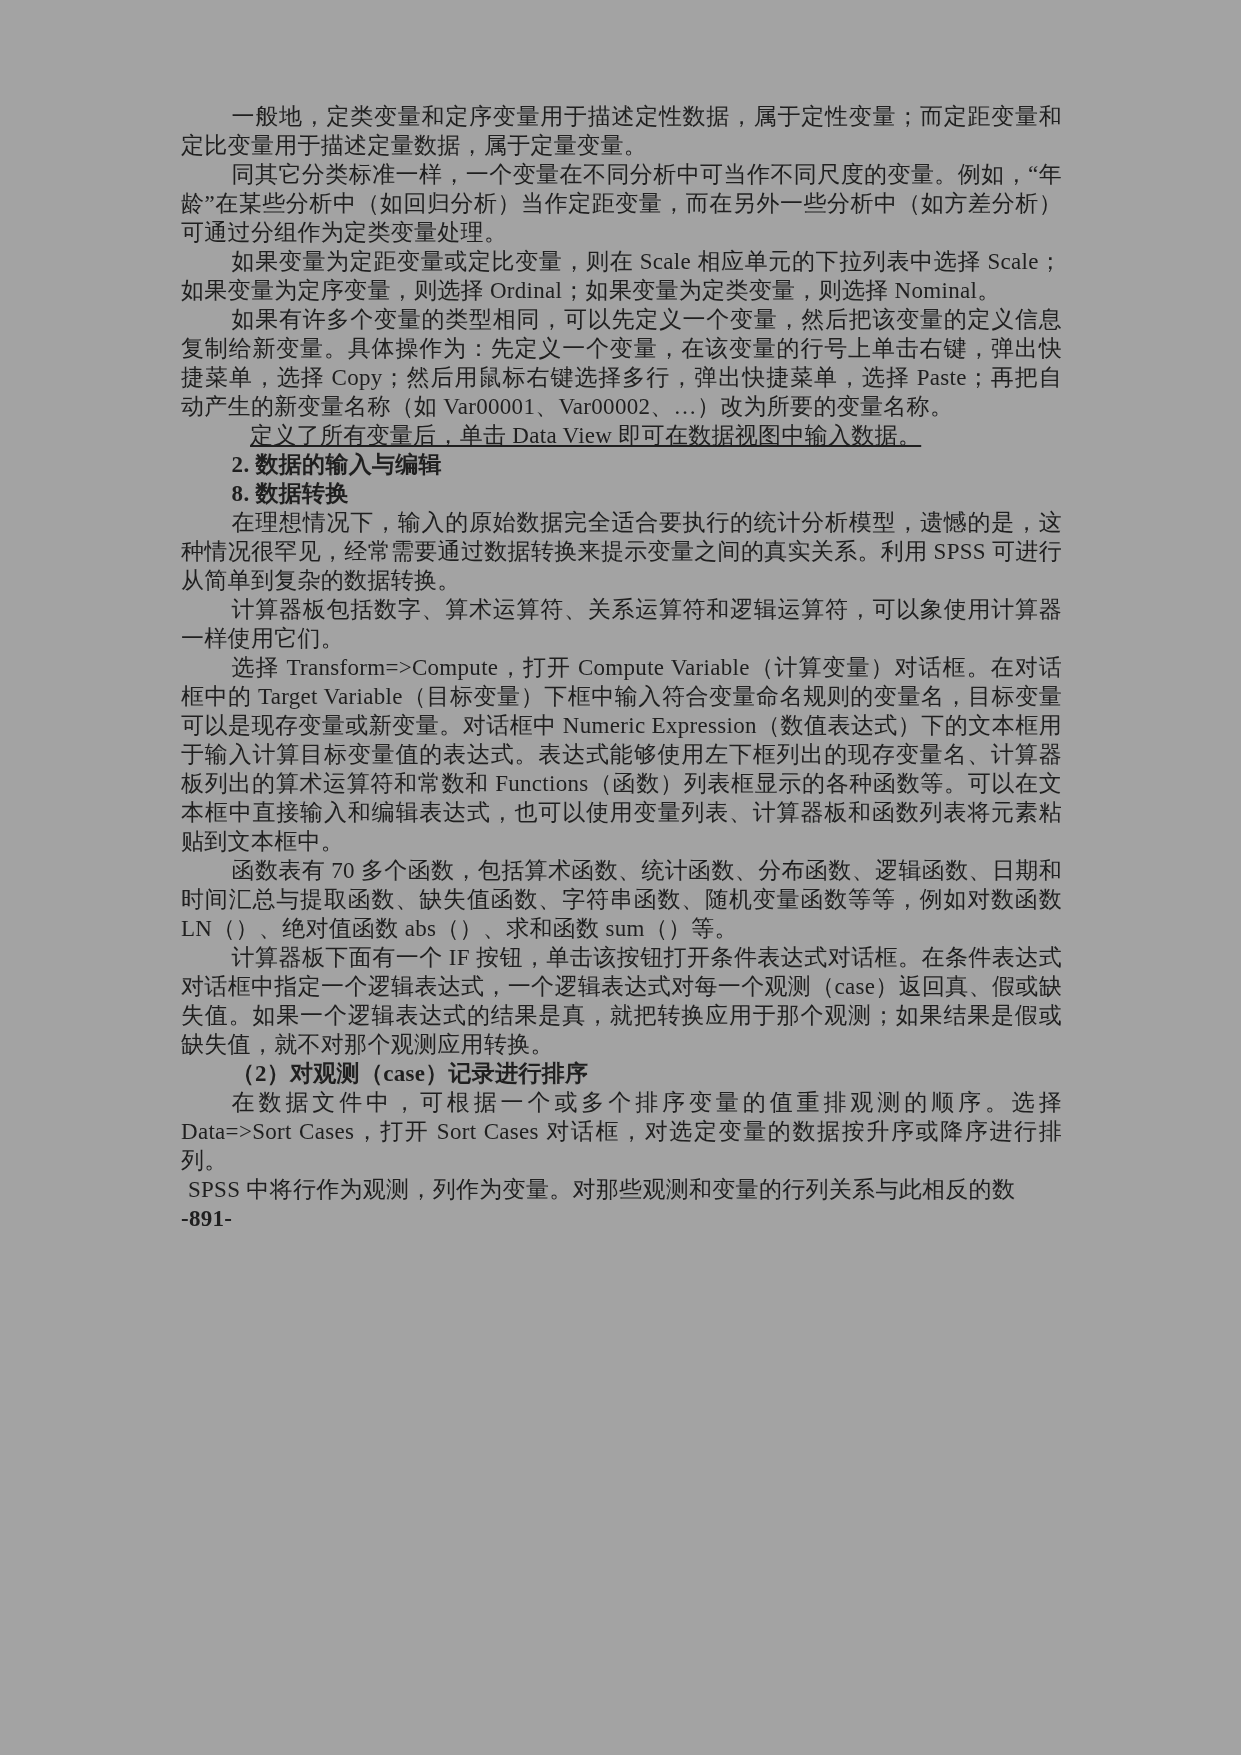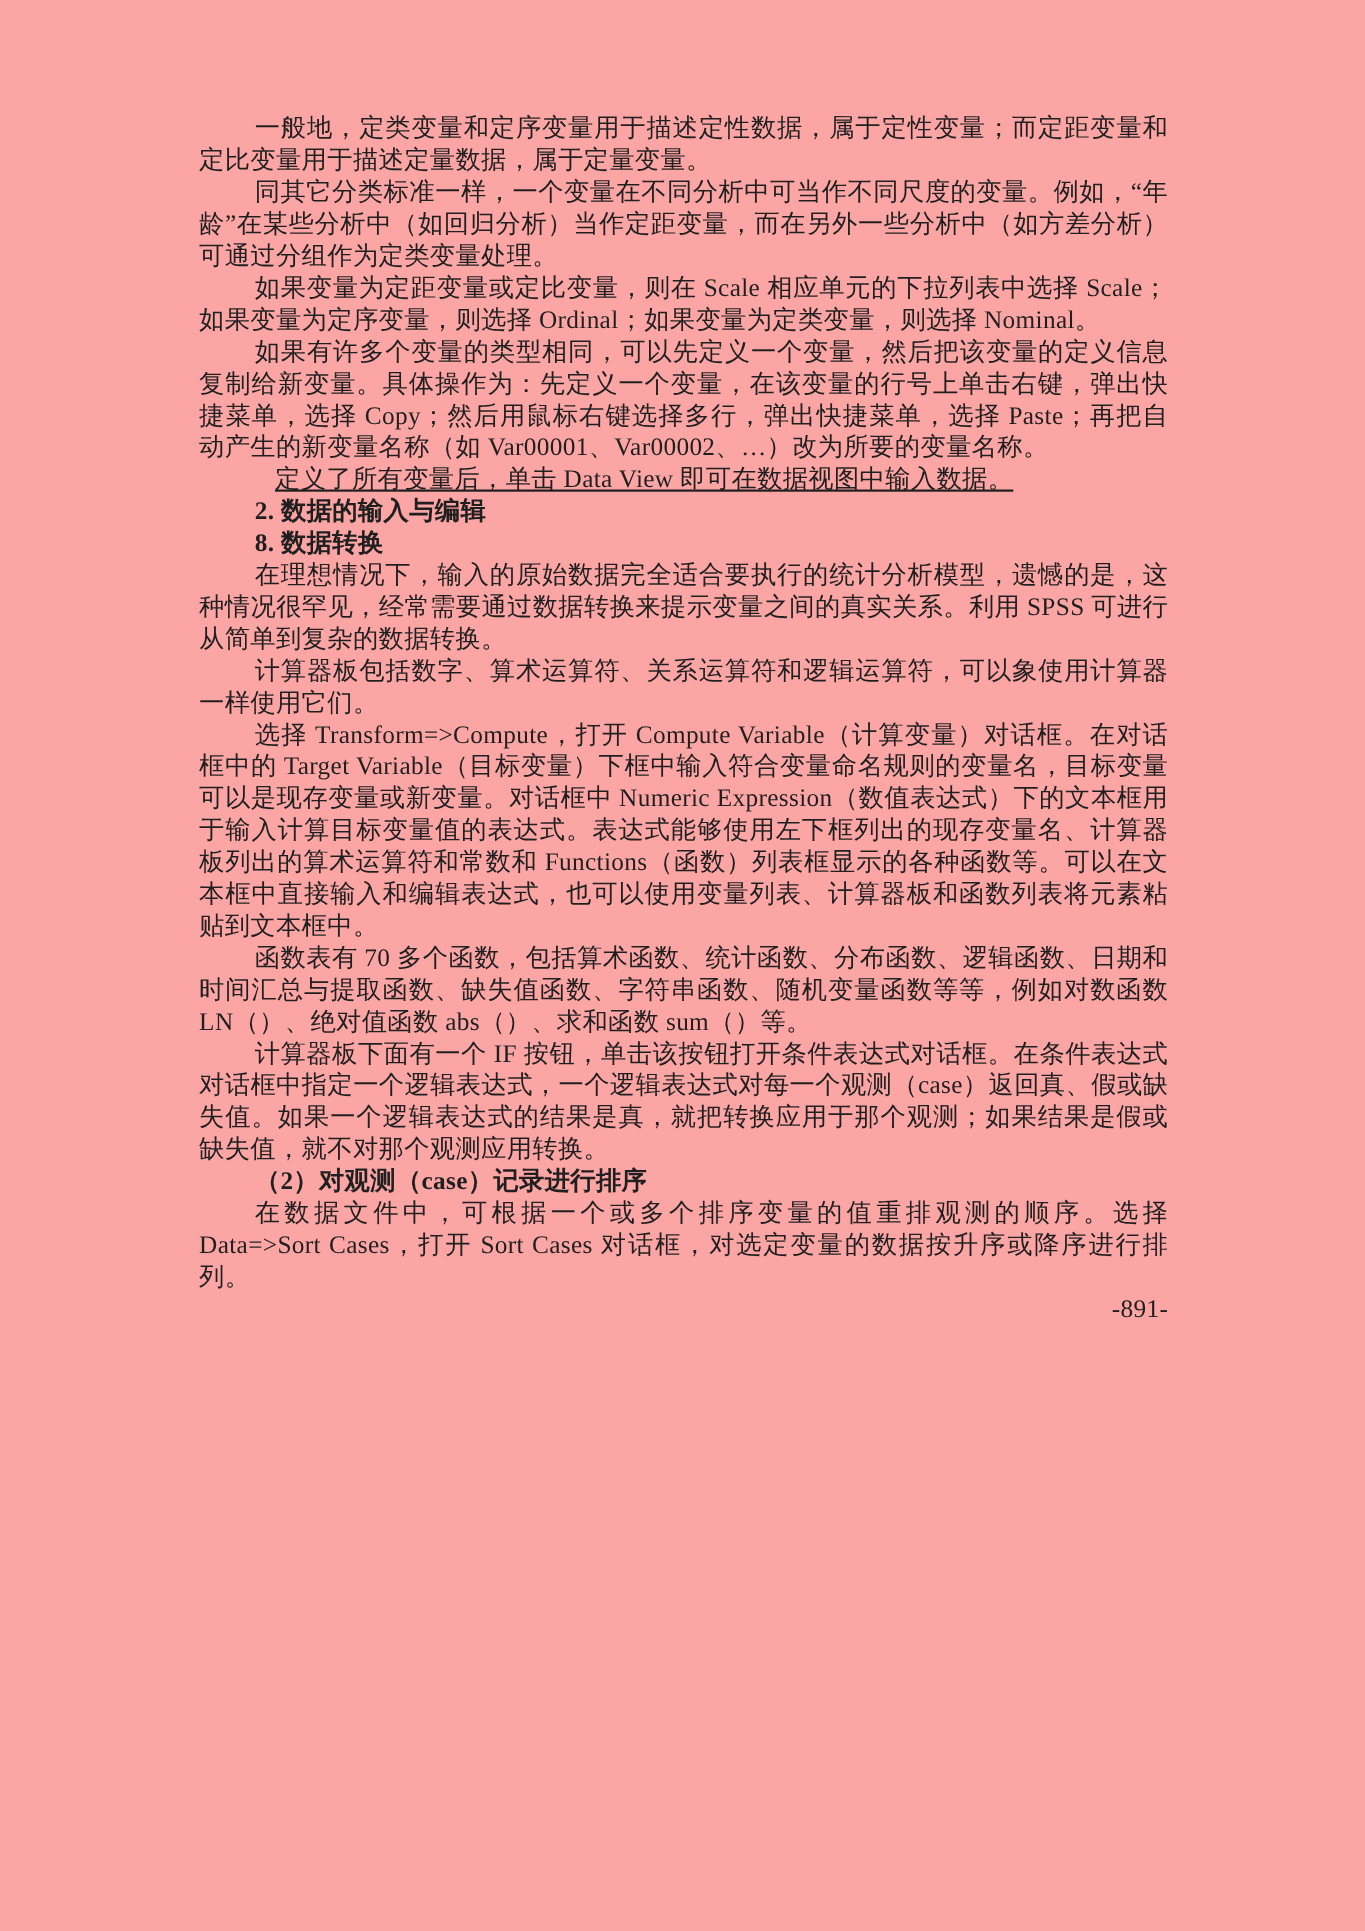--- a/index.html
+++ b/index.html
@@ -13,21 +13,21 @@
     position: relative;
     font-family: "Liberation Serif", "DejaVu Serif", serif;
     color: #1f1f1f;
   }
   .page {
     position: absolute;
     left: 0;
     top: 0;
     width: 1241px;
     height: 1755px;
-    background: #fca5a5;
+    background: #a3a3a3;
   }
   .text-block {
     position: absolute;
     left: 181px;
     top: 102px;
     width: 881px;
     font-size: 23px;
     line-height: 29px;
     text-align: justify;
     letter-spacing: 0.3px;
@@ -44,22 +44,23 @@
   .text-block p.indent-wide {
     text-indent: 3em;
     text-decoration: underline;
   }
   .text-block p.no-indent {
     text-indent: 0.3em;
   }
   .page-number {
     margin: 0;
     text-indent: 0 !important;
-    text-align: right;
+    text-align: left;
     padding-right: 36px;
+    font-weight: bold;
   }
 </style>
 </head>
 <body>
 
 <div class="page">
   <div class="text-block">
     <p>一般地，定类变量和定序变量用于描述定性数据，属于定性变量；而定距变量和定比变量用于描述定量数据，属于定量变量。</p>
     <p>同其它分类标准一样，一个变量在不同分析中可当作不同尺度的变量。例如，“年龄”在某些分析中（如回归分析）当作定距变量，而在另外一些分析中（如方差分析）可通过分组作为定类变量处理。</p>
     <p>如果变量为定距变量或定比变量，则在 Scale 相应单元的下拉列表中选择 Scale；如果变量为定序变量，则选择 Ordinal；如果变量为定类变量，则选择 Nominal。</p>
@@ -67,15 +68,16 @@
     <p class="indent-wide">定义了所有变量后，单击 Data View 即可在数据视图中输入数据。</p>
     <p class="heading">2. 数据的输入与编辑</p>
     <p class="heading">8. 数据转换</p>
     <p>在理想情况下，输入的原始数据完全适合要执行的统计分析模型，遗憾的是，这种情况很罕见，经常需要通过数据转换来提示变量之间的真实关系。利用 SPSS 可进行从简单到复杂的数据转换。</p>
     <p>计算器板包括数字、算术运算符、关系运算符和逻辑运算符，可以象使用计算器一样使用它们。</p>
     <p>选择 Transform=&gt;Compute，打开 Compute Variable（计算变量）对话框。在对话框中的 Target Variable（目标变量）下框中输入符合变量命名规则的变量名，目标变量可以是现存变量或新变量。对话框中 Numeric Expression（数值表达式）下的文本框用于输入计算目标变量值的表达式。表达式能够使用左下框列出的现存变量名、计算器板列出的算术运算符和常数和 Functions（函数）列表框显示的各种函数等。可以在文本框中直接输入和编辑表达式，也可以使用变量列表、计算器板和函数列表将元素粘贴到文本框中。</p>
     <p>函数表有 70 多个函数，包括算术函数、统计函数、分布函数、逻辑函数、日期和时间汇总与提取函数、缺失值函数、字符串函数、随机变量函数等等，例如对数函数 LN（）、绝对值函数 abs（）、求和函数 sum（）等。</p>
     <p>计算器板下面有一个 IF 按钮，单击该按钮打开条件表达式对话框。在条件表达式对话框中指定一个逻辑表达式，一个逻辑表达式对每一个观测（case）返回真、假或缺失值。如果一个逻辑表达式的结果是真，就把转换应用于那个观测；如果结果是假或缺失值，就不对那个观测应用转换。</p>
     <p class="heading">（2）对观测（case）记录进行排序</p>
     <p>在数据文件中，可根据一个或多个排序变量的值重排观测的顺序。选择 Data=&gt;Sort Cases，打开 Sort Cases 对话框，对选定变量的数据按升序或降序进行排列。</p>
+    <p class="no-indent">SPSS 中将行作为观测，列作为变量。对那些观测和变量的行列关系与此相反的数</p>
     <p class="page-number">-891-</p>
   </div>
 </div>
 
 </body></html>

